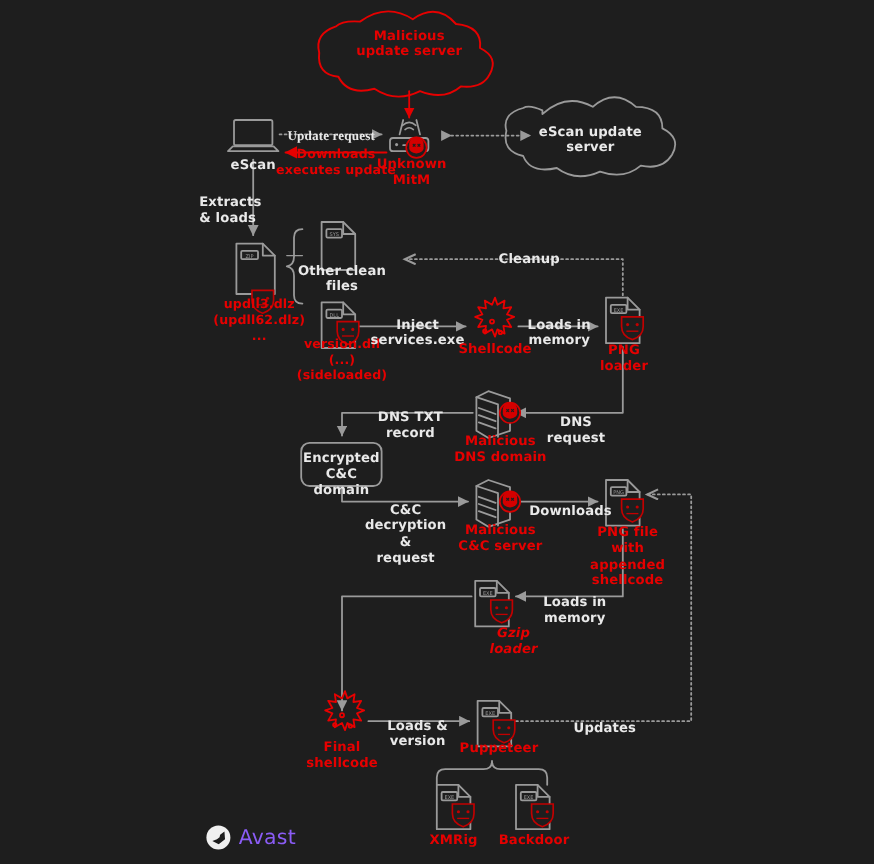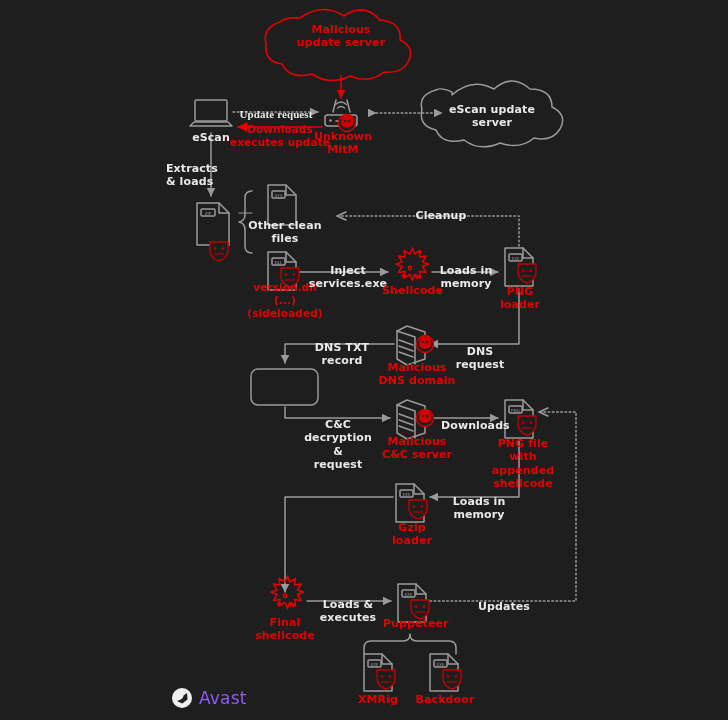--- a/index.html
+++ b/index.html
@@ -291,20 +291,25 @@
   <div class="lbl red md" style="left:313px;top:130px;width:60px;">
     <div>Unknown</div>
     <div>MitM</div>
   </div>
 
   <div class="lbl white md" style="left:166px;top:162px;width:70px;text-align:left;">
     <div>Extracts</div>
     <div>&amp; loads</div>
   </div>
 
+  <div class="lbl red sm" style="left:168px;top:248px;width:96px;">
+    <div>updll3.dlz</div>
+    <div>(updll62.dlz)</div>
+    <div>...</div>
+  </div>
 
   <div class="lbl white md" style="left:248px;top:219px;width:74px;">
     <div>Other clean</div>
     <div>files</div>
   </div>
 
   <div class="lbl red sm" style="left:244px;top:281px;width:82px;">
     <div>version.dll</div>
     <div>(...)</div>
     <div class="white">(sideloaded)</div>
@@ -334,20 +339,24 @@
     <div>record</div>
   </div>
 
   <div class="lbl white md" style="left:441px;top:345px;width:78px;">DNS request</div>
 
   <div class="lbl red md" style="left:378px;top:361px;width:78px;">
     <div>Malicious</div>
     <div>DNS domain</div>
   </div>
 
+  <div class="lbl white md" style="left:251px;top:375px;width:67px;">
+    <div>Encrypted</div>
+    <div>C&amp;C domain</div>
+  </div>
 
   <div class="lbl white md" style="left:299px;top:418px;width:78px;">
     <div>C&amp;C</div>
     <div>decryption &amp;</div>
     <div>request</div>
   </div>
 
   <div class="lbl red md" style="left:378px;top:435px;width:78px;">
     <div>Malicious</div>
     <div>C&amp;C server</div>
@@ -360,33 +369,33 @@
     <div>appended</div>
     <div>shellcode</div>
   </div>
 
   <div class="lbl white md" style="left:448px;top:495px;width:62px;">
     <div>Loads in</div>
     <div>memory</div>
   </div>
 
 
-  <div class="lbl red md" style="left:384px;top:521px;width:56px;">
+  <div class="lbl red md" style="left:400px;top:521px;width:56px;font-style:italic;">
     <div>Gzip</div>
     <div>loader</div>
   </div>
 
   <div class="lbl red md" style="left:254px;top:616px;width:62px;">
     <div>Final</div>
     <div>shellcode</div>
   </div>
 
   <div class="lbl white md" style="left:315px;top:598px;width:66px;">
     <div>Loads &amp;</div>
-    <div>executes</div>
+    <div>version</div>
   </div>
 
   <div class="lbl red md" style="left:383px;top:617px;width:62px;">Puppeteer</div>
 
   <div class="lbl white md" style="left:473px;top:600px;width:62px;">Updates</div>
 
   <div class="lbl red md" style="left:350px;top:693px;width:56px;">XMRig</div>
 
   <div class="lbl red md" style="left:414px;top:693px;width:62px;">Backdoor</div>
 

